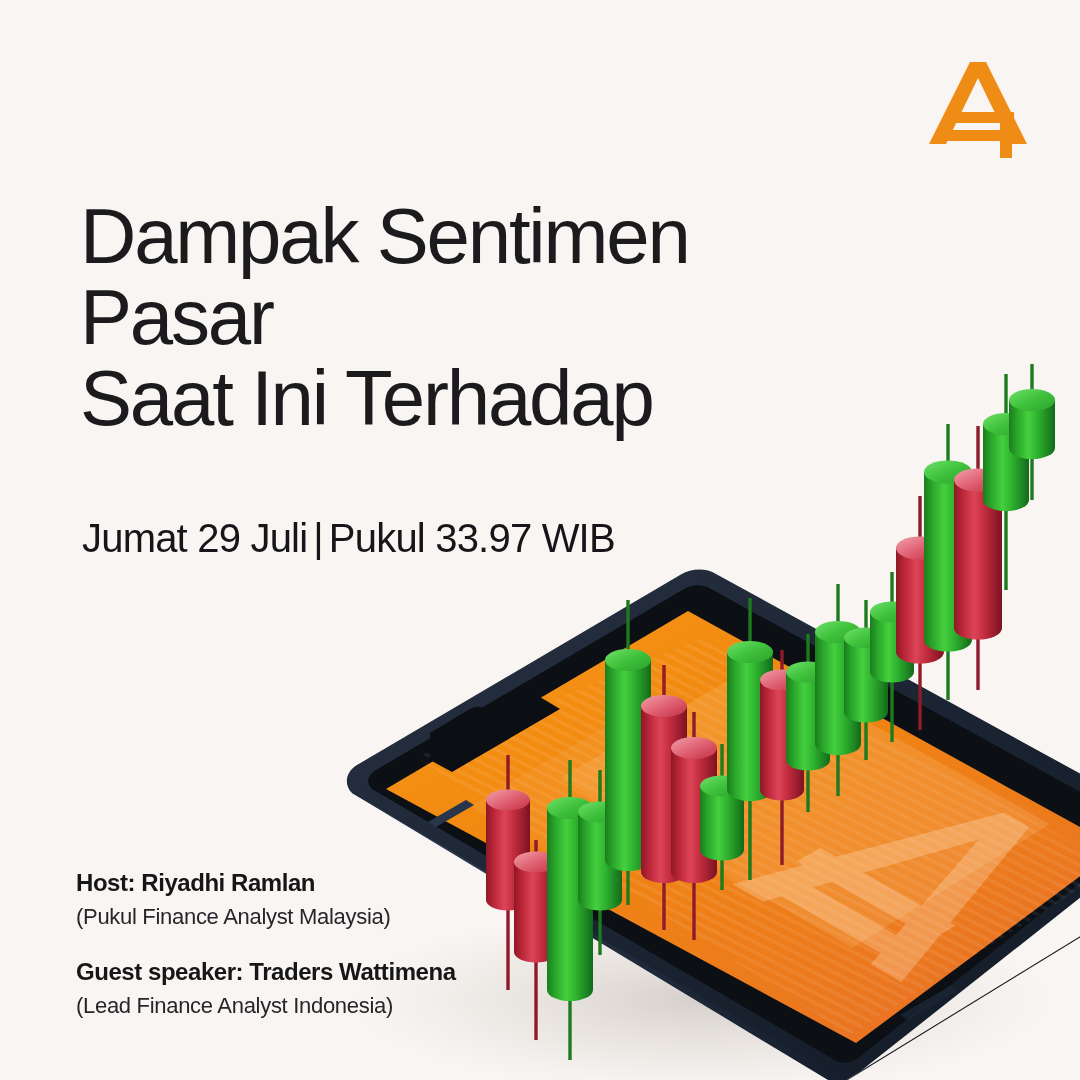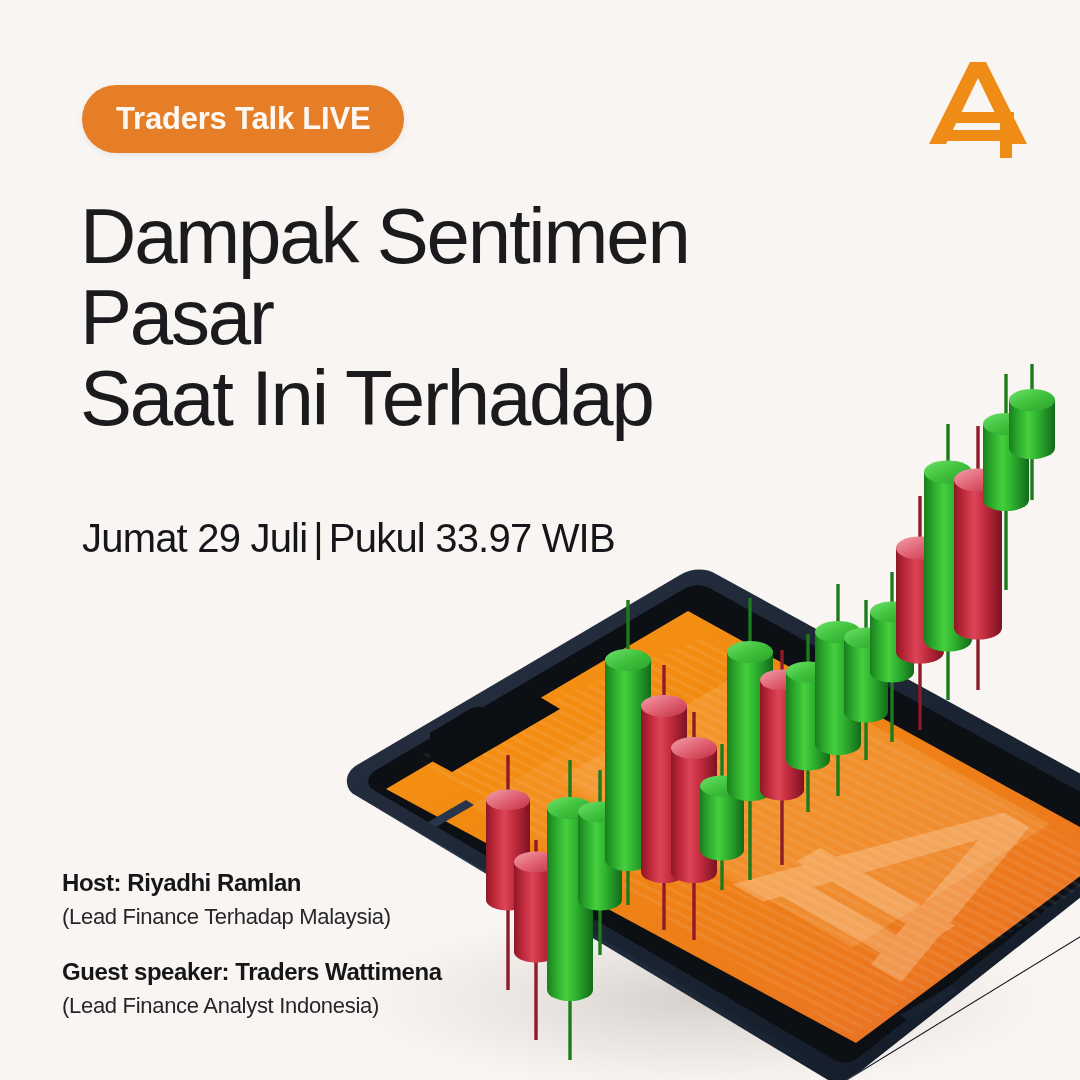--- a/index.html
+++ b/index.html
@@ -44,21 +44,21 @@
   .headline span { display:block; }
 
   .subline {
     position:absolute; left:82px; top:516px;
     color:#16161a;
     font-size:40px; font-weight:400; letter-spacing:-0.8px;
     white-space:nowrap;
   }
   .subline .bar { color:#16161a; padding:0 6px; font-weight:300; }
 
-  .credits { position:absolute; left:62px; top:868px; }
+  .credits { position:absolute; left:76px; top:868px; }
   .credit-block { margin-bottom:26px; }
   .credit-block:last-child { margin-bottom:0; }
   .credit-name {
     color:#161618; font-size:24px; font-weight:700;
     letter-spacing:-0.45px; white-space:nowrap; line-height:1.28;
   }
   .credit-role {
     color:#25252a; font-size:22px; font-weight:400;
     letter-spacing:-0.3px; white-space:nowrap; line-height:1.34;
     margin-top:3px;
@@ -301,38 +301,35 @@
         </g>
         <g>
           <line x1="1032" y1="364" x2="1032" y2="500" stroke="#1d7a1d" stroke-width="3.4"></line>
           <ellipse cx="1032" cy="448" rx="23" ry="11.04" fill="url(#gBody)"></ellipse>
           <rect x="1009" y="400" width="46" height="48" fill="url(#gBody)"></rect>
           <ellipse cx="1032" cy="400" rx="23" ry="11.04" fill="url(#gTop)"></ellipse>
         </g>
       </g>
   </svg>
 
-  <div class="badge">
-    <span class="badge-label">Traders Talk LIVE</span>
-  </div>
 
   <h1 class="headline">
     <span>Dampak Sentimen</span>
     <span>Pasar</span>
     <span>Saat Ini Terhadap</span>
   </h1>
 
   <div class="subline">
     <span>Jumat 29 Juli</span><span class="bar">|</span><span>Pukul 33.97 WIB</span>
   </div>
 
   <div class="credits">
     <div class="credit-block">
       <div class="credit-name">Host: Riyadhi Ramlan</div>
-      <div class="credit-role">(Lead Finance Terhadap Malaysia)</div>
+      <div class="credit-role">(Pukul Finance Analyst Malaysia)</div>
     </div>
     <div class="credit-block">
       <div class="credit-name">Guest speaker: Traders Wattimena</div>
       <div class="credit-role">(Lead Finance Analyst Indonesia)</div>
     </div>
   </div>
 
   <svg class="brand-logo" viewBox="0 0 110 104" xmlns="http://www.w3.org/2000/svg">
     <g fill="#ee8c15">
       <path d="M 44 6 L 60 6 L 101 88 L 84 88 L 52 22 L 20 88 L 3 88 Z"></path>

